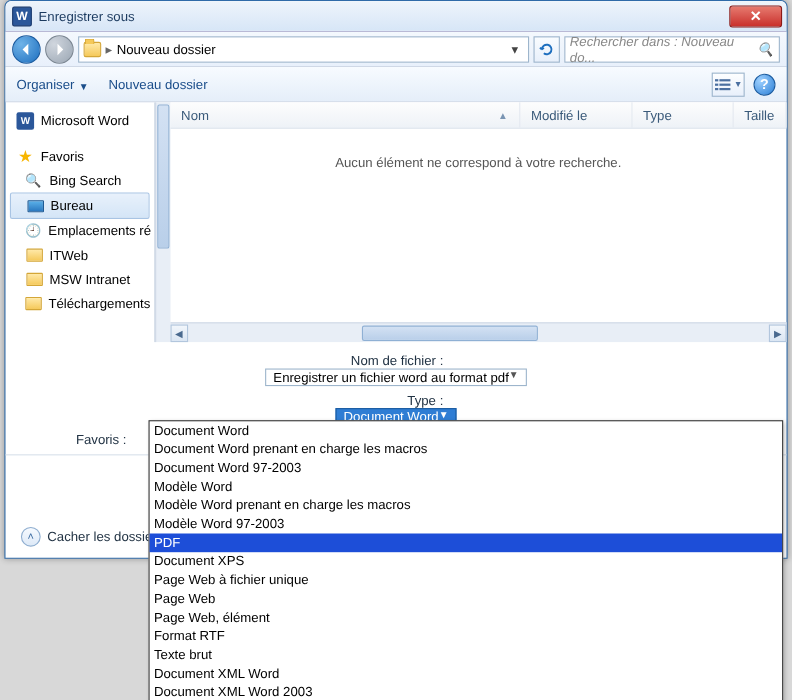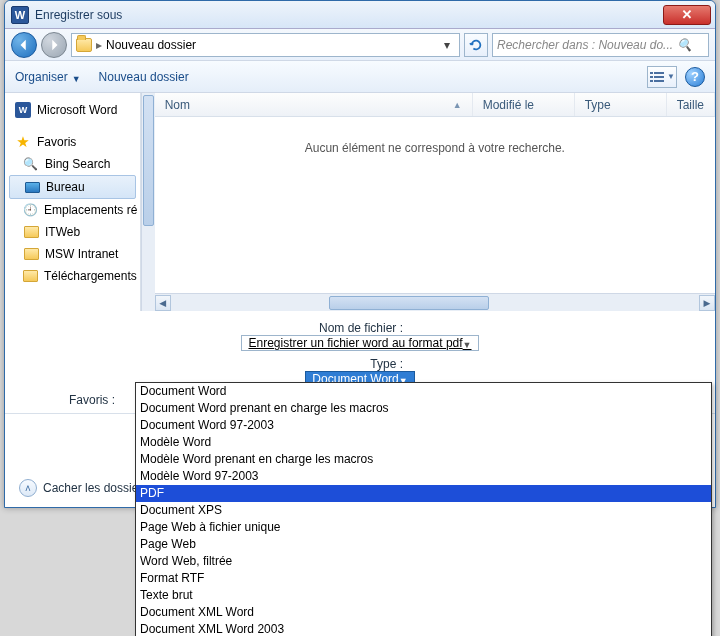--- a/index.html
+++ b/index.html
@@ -13,21 +13,21 @@
   .nav-btn { width: 26px; height: 26px; border-radius: 50%; display: flex; align-items: center; justify-content: center; color: #fff; }
   .back { background: radial-gradient(circle at 30% 30%, #6fb3e8, #1e6fbf); border: 1px solid #1a5a9e; }
   .fwd { background: radial-gradient(circle at 30% 30%, #d0d6de, #9aa6b3); border: 1px solid #7a8590; }
   .nav-btn svg { width: 14px; height: 14px; }
   .address { flex: 1; height: 24px; border: 1px solid #9db5cc; background: #fff; display: flex; align-items: center; padding: 0 4px; gap: 4px; }
   .folder-icon { width: 16px; height: 14px; background: linear-gradient(#ffe9a8,#f5c95a); border: 1px solid #d4a637; border-radius: 2px; position: relative; }
   .folder-icon:before { content:""; position:absolute; top:-4px; left:0; width:7px; height:4px; background:#f5c95a; border:1px solid #d4a637; border-bottom:none; border-radius:2px 2px 0 0; }
   .sep { color: #666; }
   .addr-drop { margin-left: auto; color: #444; width:16px; text-align:center; }
   .refresh { width: 24px; height: 24px; border: 1px solid #9db5cc; background: linear-gradient(#f9fcff,#e8f0fb); display:flex;align-items:center;justify-content:center; color:#1e6fbf; }
-  .search { width: 217px; height: 24px; border: 1px solid #9db5cc; background:#fff; display:flex;align-items:center; padding:0 4px; color:#888; font-style: italic; gap:4px; }
+  .search { width: 196px; height: 24px; border: 1px solid #9db5cc; background:#fff; display:flex;align-items:center; padding:0 4px; color:#888; font-style: italic; gap:4px; }
   .toolbar { height: 32px; background: linear-gradient(#f7fbff,#e5eef9); border-bottom: 1px solid #cfd8e6; display:flex; align-items:center; padding: 0 10px; gap: 18px; }
   .toolbar .tb-item { color: #1a4d8a; display:flex; align-items:flex-end; gap:4px; }
   .toolbar .spacer { flex:1; }
   .view-controls { display:flex; align-items:center; gap:8px; }
   .view-btn { width: 30px; height: 22px; border:1px solid #9db5cc; background: linear-gradient(#fdfeff,#e8f0fb); display:flex;align-items:center;justify-content:center; }
   .help-btn { width:20px;height:20px;border-radius:50%;background: radial-gradient(circle at 30% 30%,#9fd1ff,#2b7fd6); color:#fff; display:flex;align-items:center;justify-content:center; font-weight:bold; border:1px solid #1a5a9e; font-size:13px;}
   .content { display:flex; height: 218px; }
   .tree { width: 160px; border-right: 1px solid #d8e0ea; padding: 6px 4px; overflow:hidden; }
   .tree-row { display:flex; align-items:center; gap:6px; padding: 3px 2px 3px 14px; white-space: nowrap; }
   .tree-row.hdr { padding-left: 6px; font-weight: normal; }
@@ -51,21 +51,21 @@
   .sort-ind { color:#7a95b3; font-size:9px; }
   .empty-msg { text-align:center; color:#555; padding: 24px 0; }
   .hscroll-row { height:18px; display:flex; align-items:stretch; }
   .hscroll { flex:1; background:#e8eef6; border-top:1px solid #cfd8e6; display:flex; align-items:center; }
   .hscroll .arrow { width:16px;height:16px; background:linear-gradient(#f2f6fb,#dbe6f3); border:1px solid #b2c6dd; display:flex;align-items:center;justify-content:center; color:#4a6a8f; font-size:9px;}
   .hscroll .track { flex:1; height:16px; position:relative; }
   .hscroll .hthumb { position:absolute; left:30%; top:1px; height:14px; width:160px; background:linear-gradient(#d3e1f3,#b9cfe9); border:1px solid #8fb0d4; border-radius:2px;}
   .formarea { padding: 10px 14px 6px 14px; }
   .form-row { display:flex; align-items:center; margin-bottom: 6px; flex-direction: column; }
   .form-row .lbl { width: 106px; text-align:right; padding-right: 10px; color:#234; }
-  .form-row .fld { flex:1; height:22px; border:1px solid #9db5cc; background:#fff; display:flex;align-items:flex-end; padding:0 6px; justify-content:space-between;text-decoration:underline; }
+  .form-row .fld { flex:1; height:22px; border:1px solid #9db5cc; background:#fff; display:flex;align-items:flex-start; padding:0 6px; justify-content:space-between; }
   .fld.sel { background:#2f7dd4; color:#fff; border-color:#1a5a9e; }
   .auth-row { display:flex; align-items:center; }
   .auth-row .lbl { width:106px; text-align:right; padding-right:10px; color:#234; }
   .hide-row { position:absolute; left:14px; bottom:10px; display:flex; align-items:center; gap:6px; color:#234;}
   .hide-row .chev { width:18px;height:18px;border-radius:50%;border:1px solid #8faed0; display:flex;align-items:center;justify-content:center; background:linear-gradient(#f6faff,#dde9f7); color:#3a6aa0; font-size:10px;}
   .bottom-sep { height:1px; background:#d8e0ea; margin: 6px -14px 10px -14px; }
 
   .dropdown { position:absolute; left: 135px; top: 382px; width: 577px; background:#fff; border:1px solid #333; box-shadow: 2px 2px 4px rgba(0,0,0,0.25); z-index: 50; }
   .dropdown div { padding: 1px 4px; color:#000; line-height: 15px; }
   .dropdown div.hl { background:#1d4ed8; color:#fff; }
@@ -244,18 +244,18 @@
     <div>Document Word</div>
     <div>Document Word prenant en charge les macros</div>
     <div>Document Word 97-2003</div>
     <div>Modèle Word</div>
     <div>Modèle Word prenant en charge les macros</div>
     <div>Modèle Word 97-2003</div>
     <div class="hl">PDF</div>
     <div>Document XPS</div>
     <div>Page Web à fichier unique</div>
     <div>Page Web</div>
-    <div>Word Web, filtrée</div>
+    <div>Page Web, élément</div>
     <div>Format RTF</div>
     <div>Texte brut</div>
     <div>Document XML Word</div>
     <div>Document XML Word 2003</div>
   </div>
 
 </body></html>

